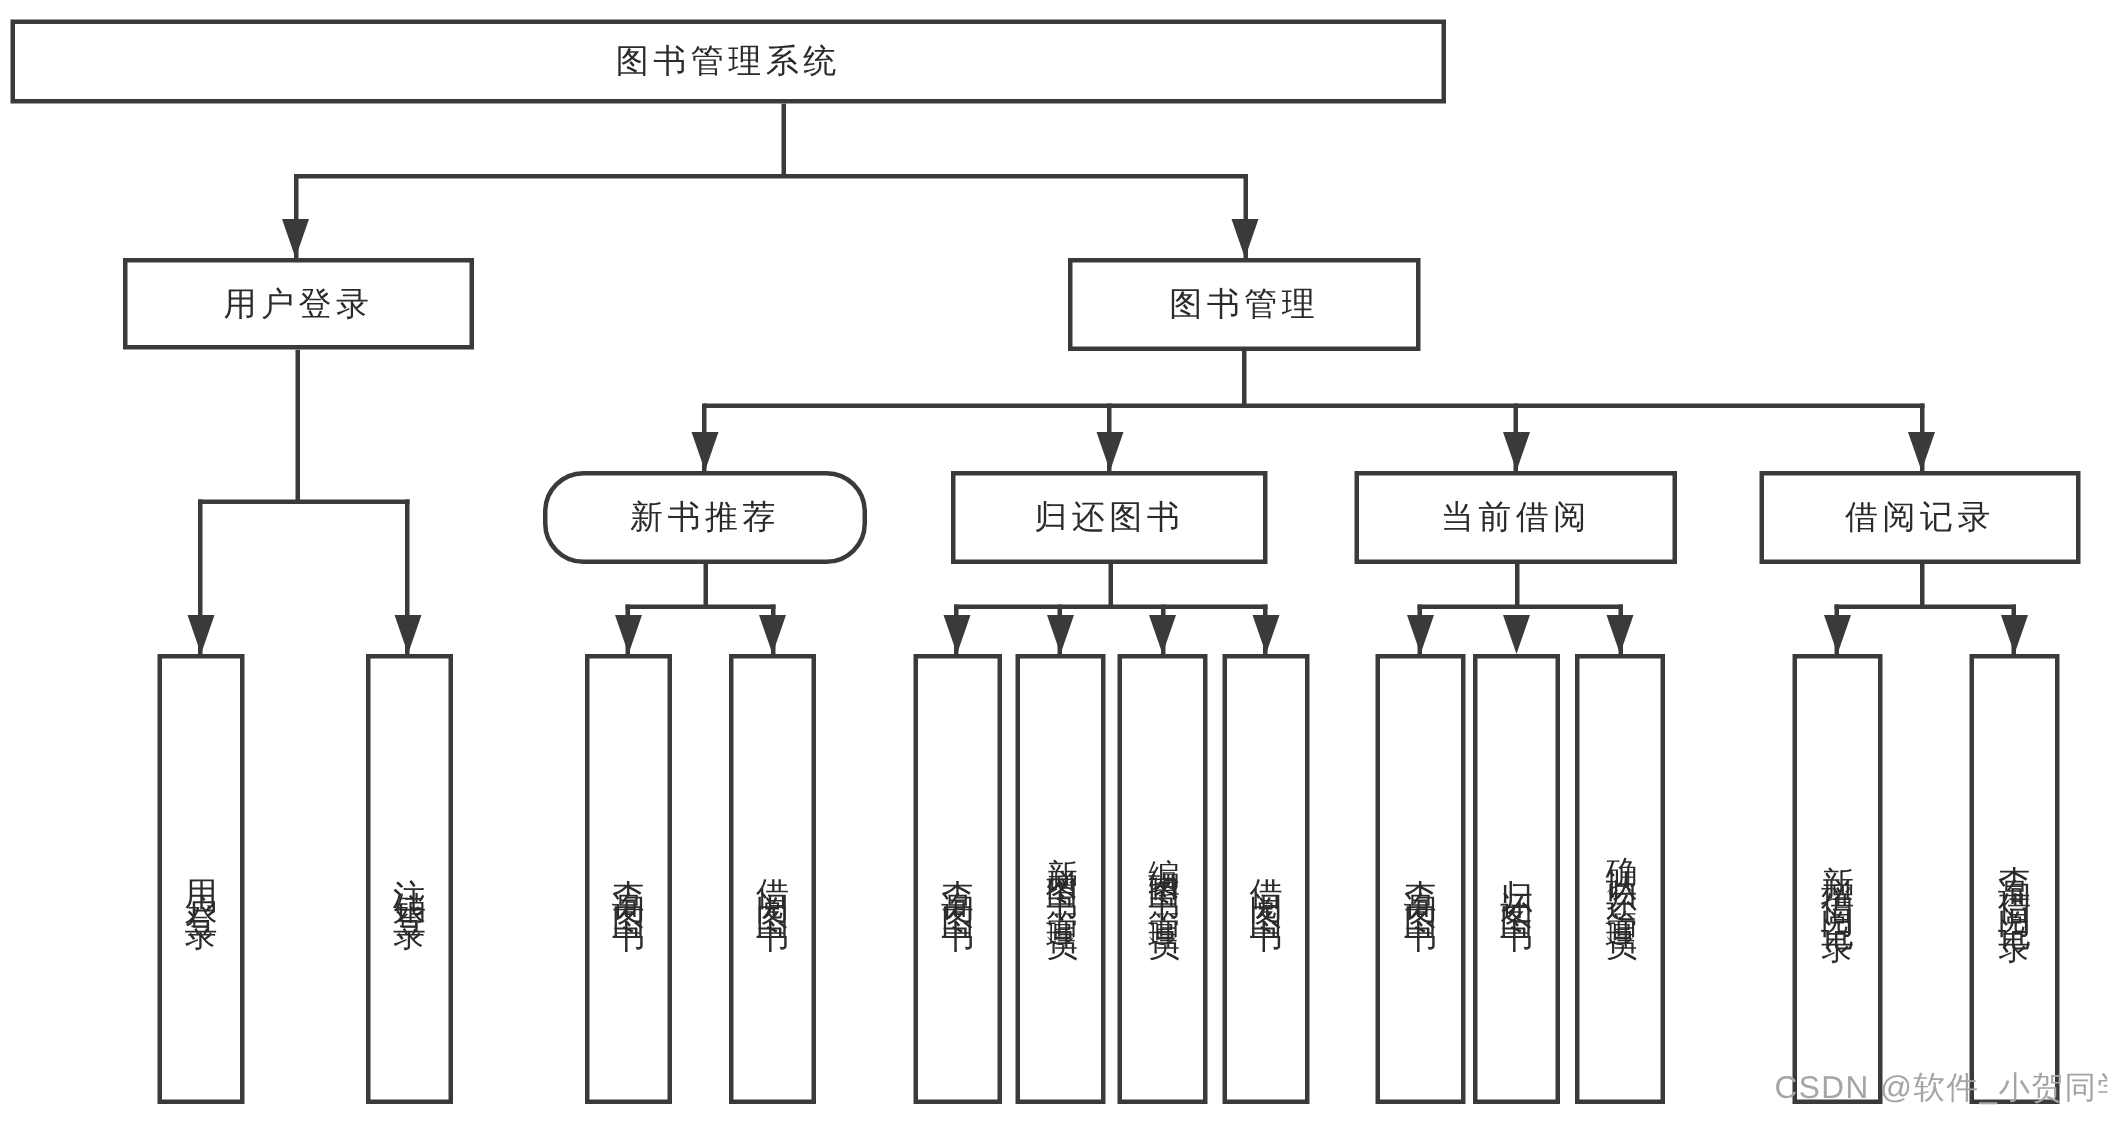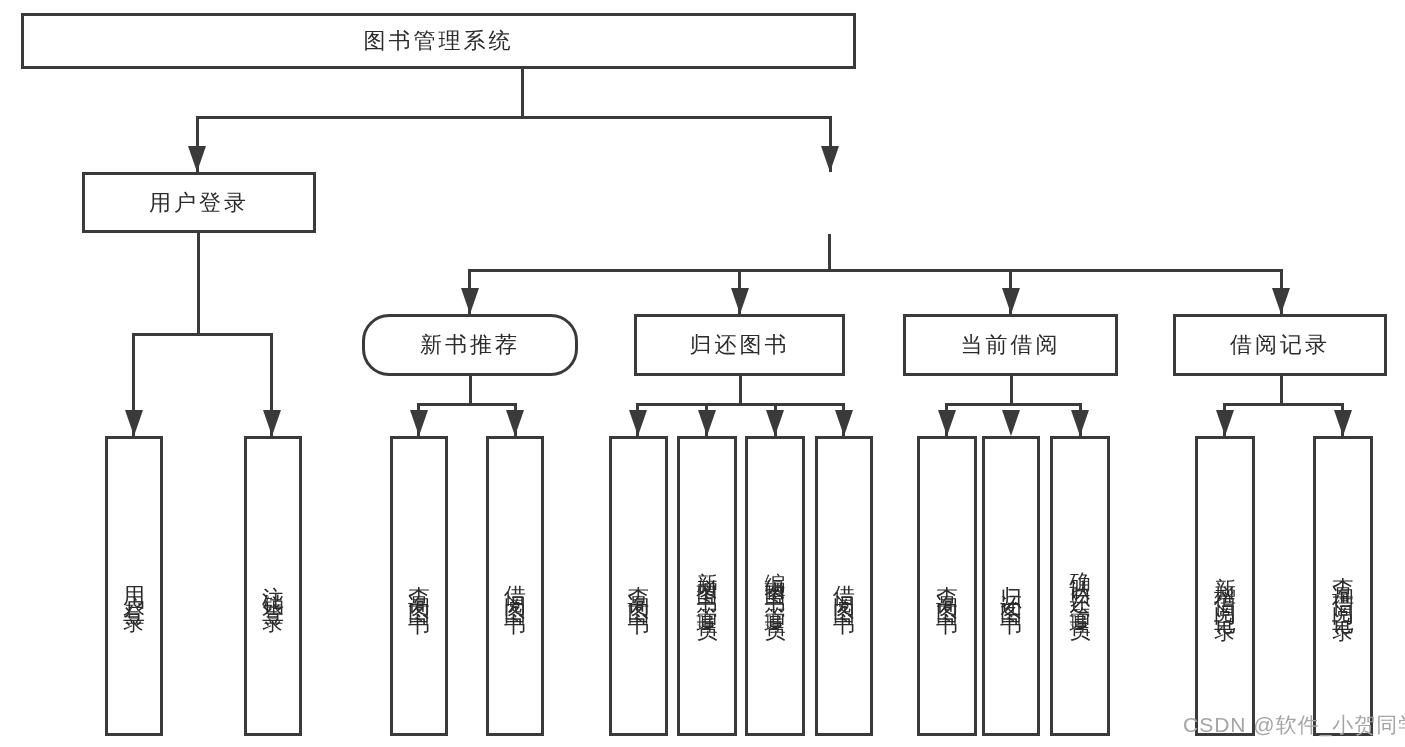--- a/index.html
+++ b/index.html
@@ -123,27 +123,30 @@
   <div class="arrow" style="left:1002px; top:410px;"></div>
   <div class="arrow" style="left:1071px; top:410px;"></div>
 
   <div class="vline" style="left:1280px; top:376px; height:30px;"></div>
   <div class="hline" style="left:1223px; top:403px; width:121px;"></div>
   <div class="vline" style="left:1223px; top:403px; height:33px;"></div>
   <div class="vline" style="left:1341px; top:403px; height:33px;"></div>
   <div class="arrow" style="left:1216px; top:410px;"></div>
   <div class="arrow" style="left:1334px; top:410px;"></div>
 
-  <div class="box" style="left:21px; top:13px; width:835px; height:56px;">
+  <div class="box" style="left:7px; top:13px; width:957px; height:56px;">
     <span class="hlabel">图书管理系统</span>
   </div>
 
   <div class="box" style="left:82px; top:172px; width:234px; height:61px;">
     <span class="hlabel">用户登录</span>
   </div>
+  <div class="box" style="left:712px; top:172px; width:235px; height:62px;">
+    <span class="hlabel">图书管理</span>
+  </div>
 
   <div class="box" style="left:362px; top:314px; width:216px; height:62px;border-radius:27px;">
     <span class="hlabel">新书推荐</span>
   </div>
   <div class="box" style="left:634px; top:314px; width:211px; height:62px;">
     <span class="hlabel">归还图书</span>
   </div>
   <div class="box" style="left:903px; top:314px; width:215px; height:62px;">
     <span class="hlabel">当前借阅</span>
   </div>

